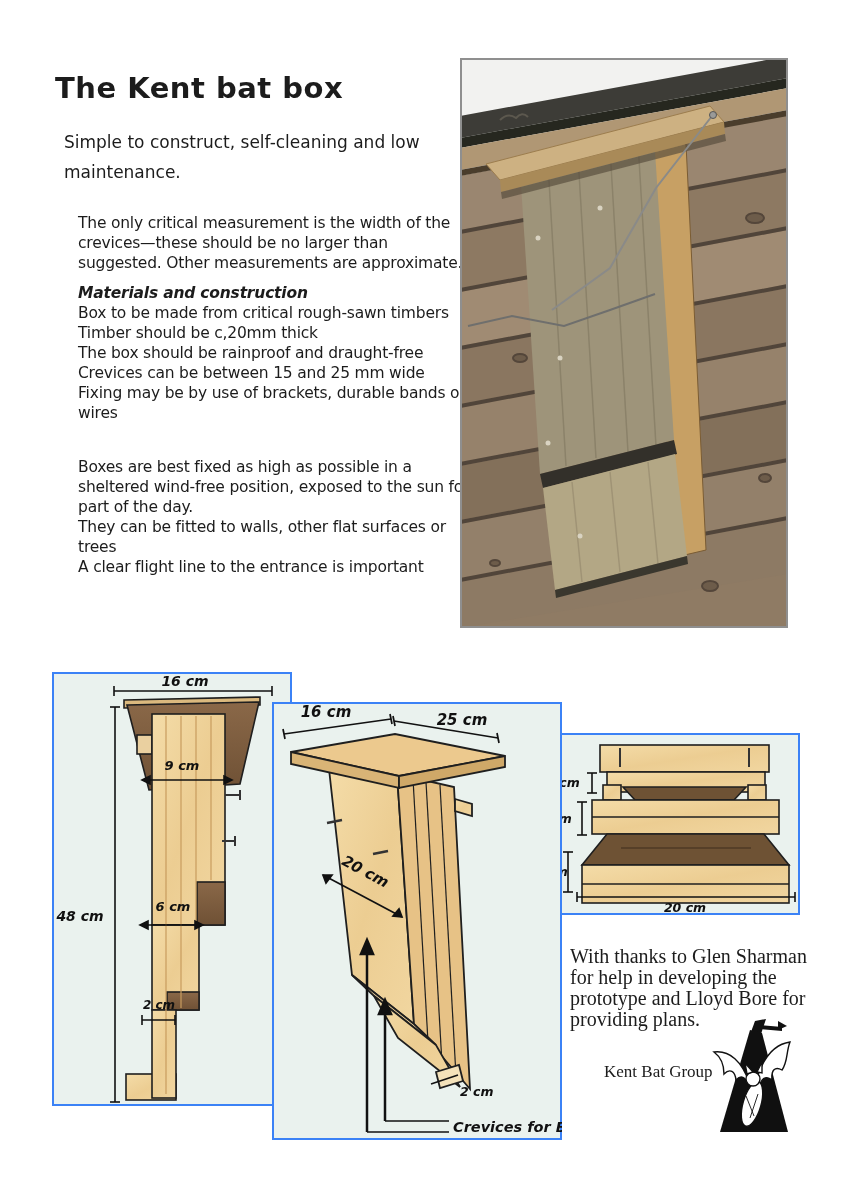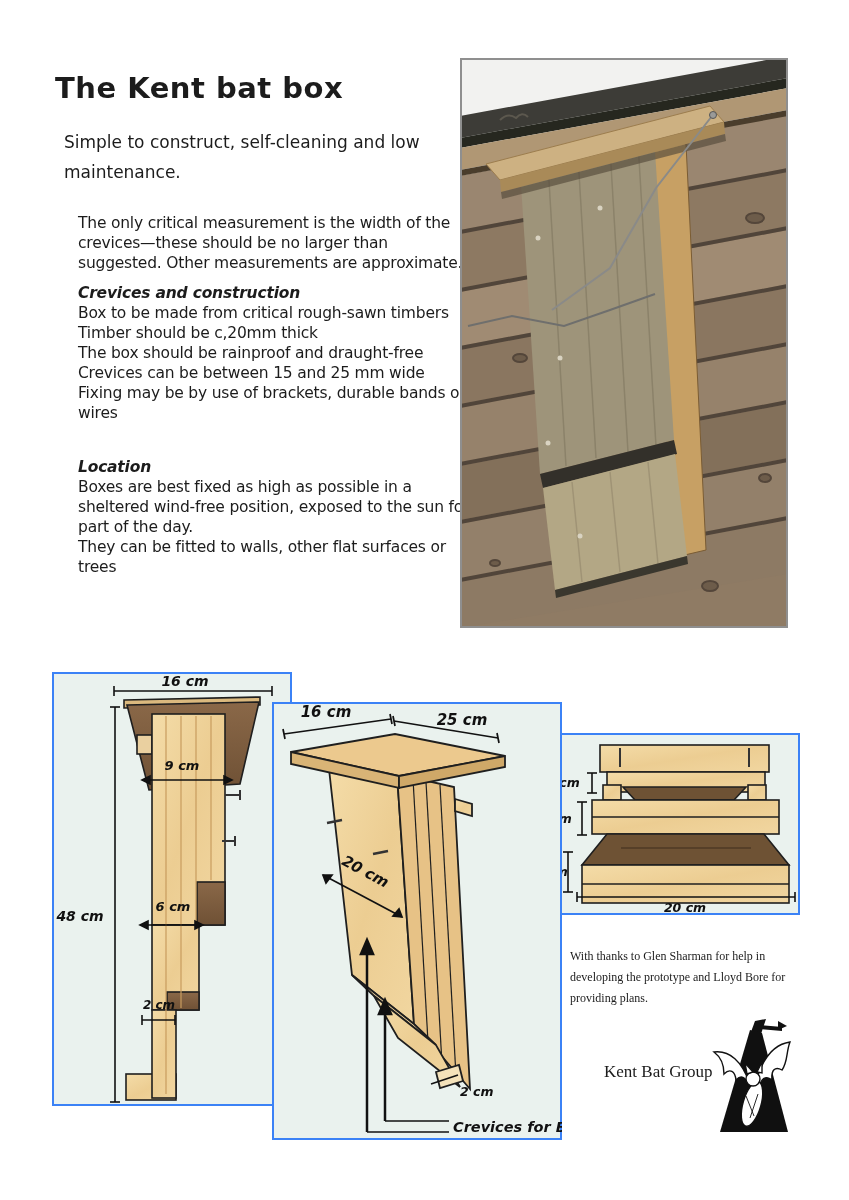--- a/index.html
+++ b/index.html
@@ -16,47 +16,47 @@
   .blockhead{font-weight:bold;font-style:italic;}
   
   .photo{left:460px;top:58px;width:328px;height:570px;}
   .panel{background:#eaf2ee;border:2px solid #3b82f6;box-sizing:border-box;}
   .panel-left{left:52px;top:672px;width:240px;height:434px;z-index:1;}
   .panel-right{left:535px;top:733px;width:265px;height:182px;z-index:2;}
   .panel-mid{left:272px;top:702px;width:290px;height:438px;z-index:3;}
   .panel svg{display:block;}
   
   .credits{left:570px;top:946px;width:250px;font-family:"Liberation Serif",serif;
-           font-size:12px;line-height:21px;}
+           font-size:20px;line-height:21px;}
   .logo-caption{left:604px;top:1062px;font-family:"Liberation Serif",serif;font-size:17px;}
   .logo{left:702px;top:1018px;width:100px;height:122px;}
   .dimtxt{font-family:"DejaVu Sans",sans-serif;font-weight:bold;font-style:italic;fill:#111;}
 </style>
 </head>
 <body>
 
 <div class="page">
 
   <h1 class="abs title">The Kent bat box</h1>
   <p class="abs subtitle">Simple to construct, self-cleaning and low maintenance.</p>
   <p class="abs para intro">The only critical measurement is the width of the crevices—these should be no larger than suggested. Other measurements are approximate.</p>
 
   <div class="abs para materials">
-    <div class="blockhead">Crevices and construction</div>
+    <div class="blockhead">Materials and construction</div>
     <div>Box to be made from critical rough-sawn timbers</div>
     <div>Timber should be c,20mm thick</div>
     <div>The box should be rainproof and draught-free</div>
     <div>Crevices can be between 15 and 25 mm wide</div>
     <div>Fixing may be by use of brackets, durable bands or wires</div>
   </div>
 
   <div class="abs para location">
-    <div class="blockhead">Location</div>
     <div>Boxes are best fixed as high as possible in a sheltered wind-free position, exposed to the sun for part of the day.</div>
     <div>They can be fitted to walls, other flat surfaces or trees</div>
+    <div>A clear flight line to the entrance is important</div>
   </div>
 
   <div class="abs photo">
     <svg width="328" height="570" viewBox="0 0 328 570">
       <rect x="0" y="0" width="328" height="570" fill="#f2f2f0"></rect>
 
       <g>
         <polygon points="0,118 328,56 328,570 0,570" fill="#8f7b64"></polygon>
         <polygon points="0,118 328,56 328,110 0,172" fill="#9a8670"></polygon>
         <polygon points="0,176 328,114 328,168 0,230" fill="#8d7962"></polygon>

